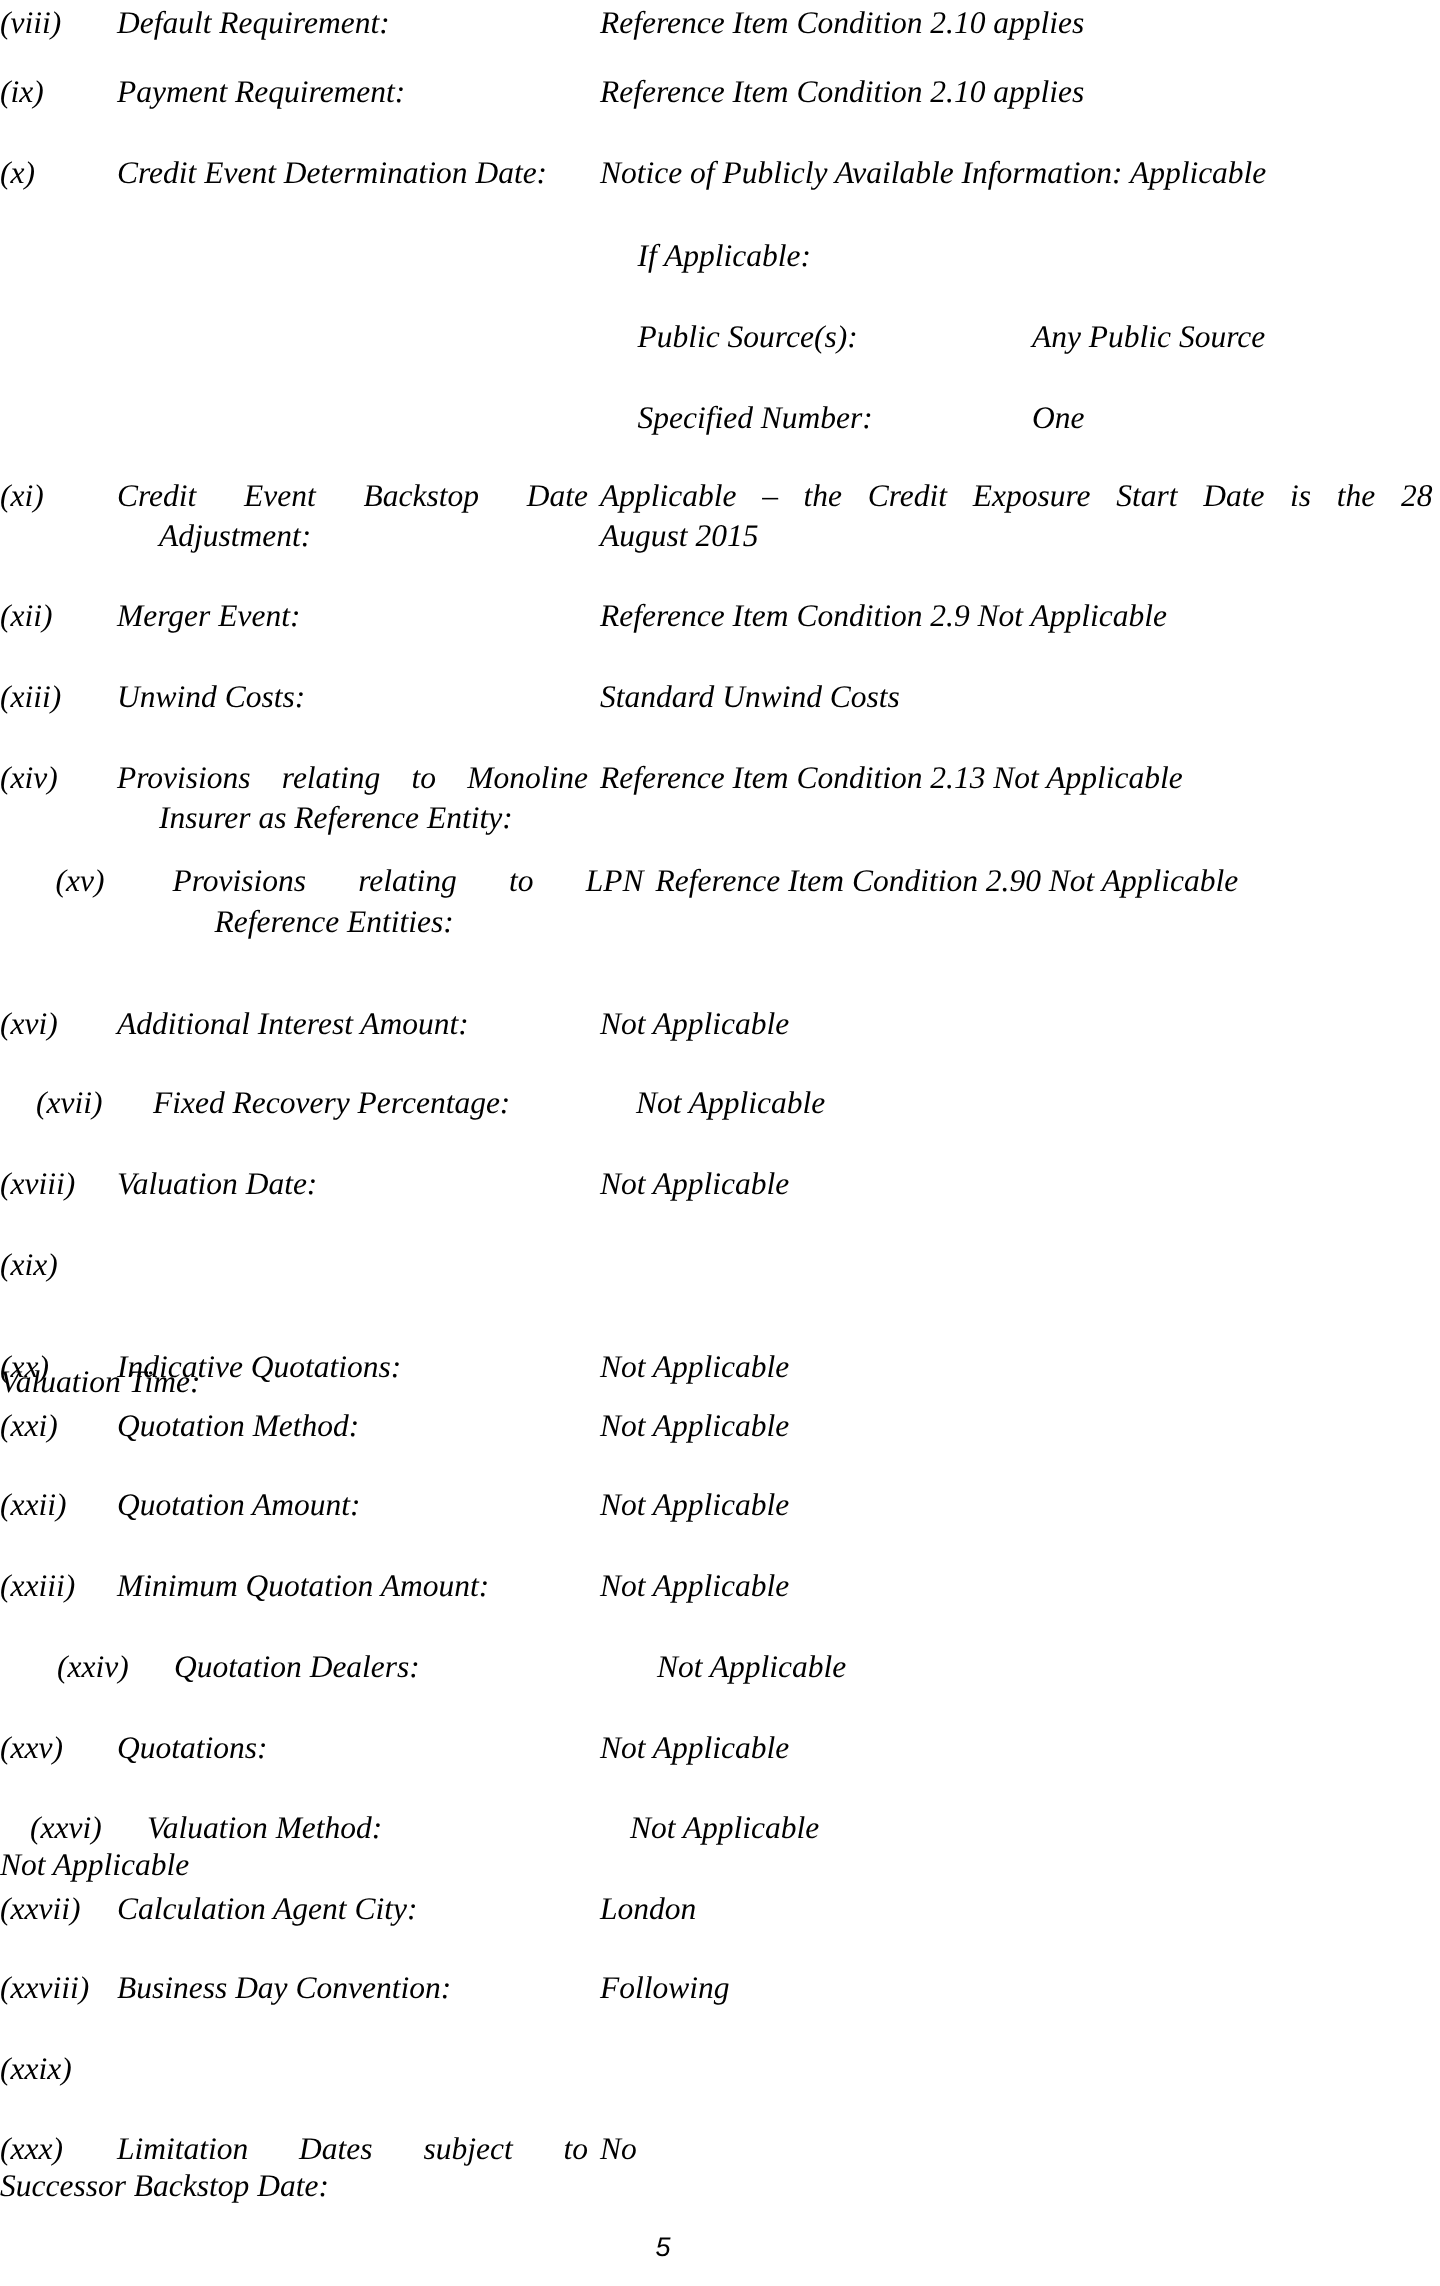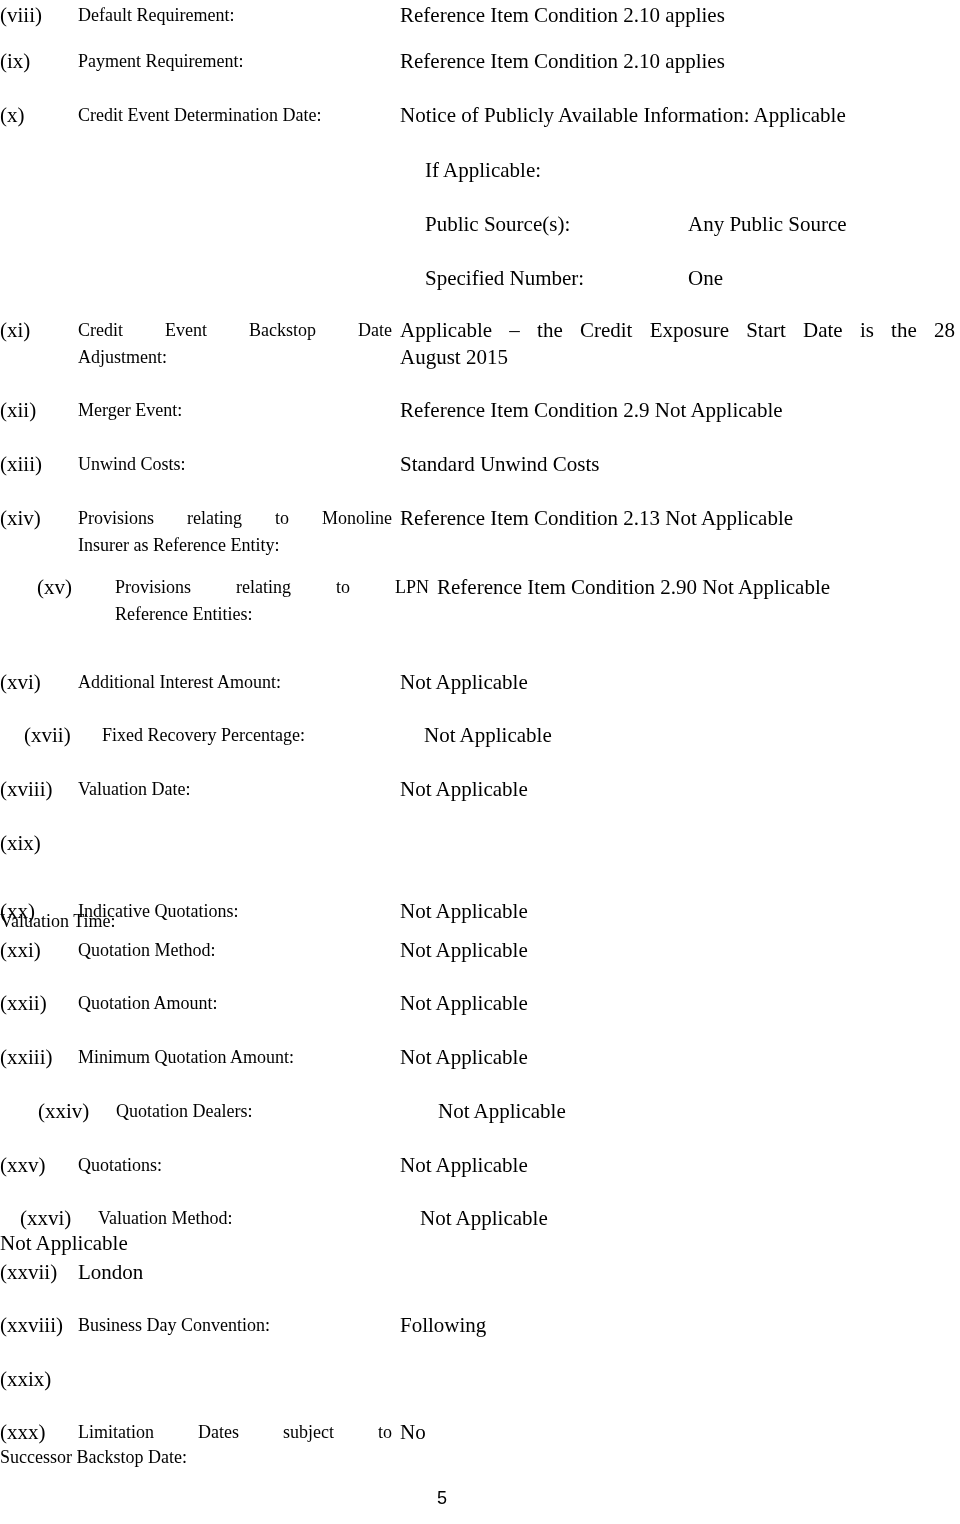--- a/index.html
+++ b/index.html
@@ -15,20 +15,21 @@
     font-family: "Liberation Serif", "DejaVu Serif", serif;
     color: #000000;
     overflow: hidden;
   }
 
   .page {
     position: relative;
     width: 960px;
     height: 1356px;
     box-sizing: border-box;
+    font-style: italic;
   }
 
   
   .row {
     position: absolute;
     left: 0;
     width: 960px;
     display: flex;
     align-items: flex-start;
   }
@@ -38,36 +39,37 @@
     flex: 0 0 78px;
     font-size: 21px;
     line-height: 27px;
     text-align: left;
     white-space: nowrap;
   }
 
   .label {
     width: 322px;
     flex: 0 0 322px;
-    font-size: 18px;
+    font-size: 21px;
     line-height: 27px;
     padding-right: 8px;
     box-sizing: border-box;
   }
   .label.justify {
     text-align: justify;
     text-align-last: left;
   }
   .label.justify > .jline {
     display: block;
     text-align: justify;
     text-align-last: justify;
   }
   .label.justify > .jline.last {
     text-align-last: left;
+    margin-left: 28px;
   }
 
   .value {
     flex: 1 1 auto;
     font-size: 21px;
     line-height: 27px;
     padding-right: 5px;
     box-sizing: border-box;
   }
   .value.justify > .jline {
@@ -199,20 +201,21 @@
         <span class="label">Quotations:</span>
         <span class="value">Not Applicable</span>
       </div>
       <div class="row" style="top: 1205px; margin-left: 20px;">
         <span class="num">(xxvi)</span>
         <span class="label">Valuation Method:</span>
         <span class="value">Not Applicable</span>
       </div>
       <div class="row" style="top: 1259px;">
         <span class="num">(xxvii)</span>
+        <span class="label">Calculation Agent City:</span>
         <span class="value">London</span>
       </div>
       <div class="row" style="top: 1312px;">
         <span class="num">(xxviii)</span>
         <span class="label">Business Day Convention:</span>
         <span class="value">Following</span>
       </div>
       <div class="row" style="top: 1366px; flex-direction: column;">
         <span class="num">(xxix)</span>
         <span class="label">Successor Backstop Date:</span>

